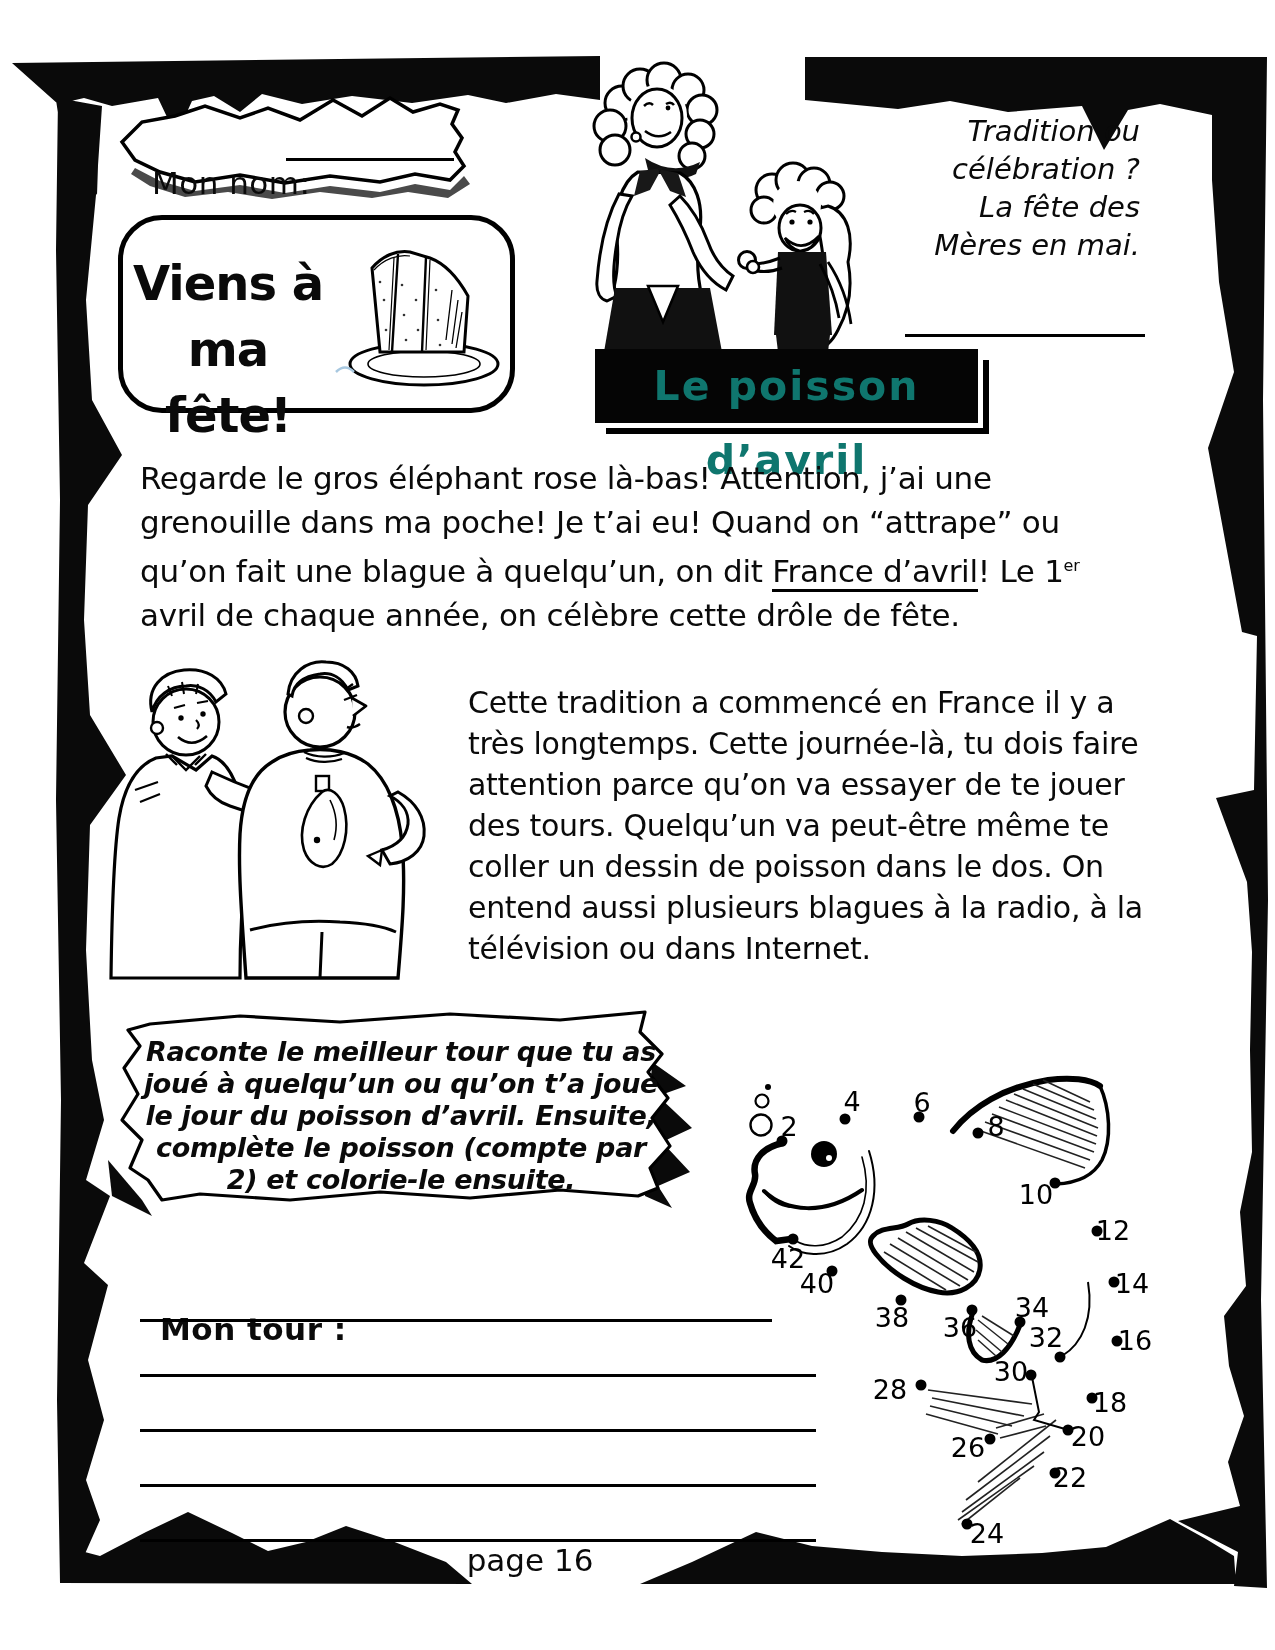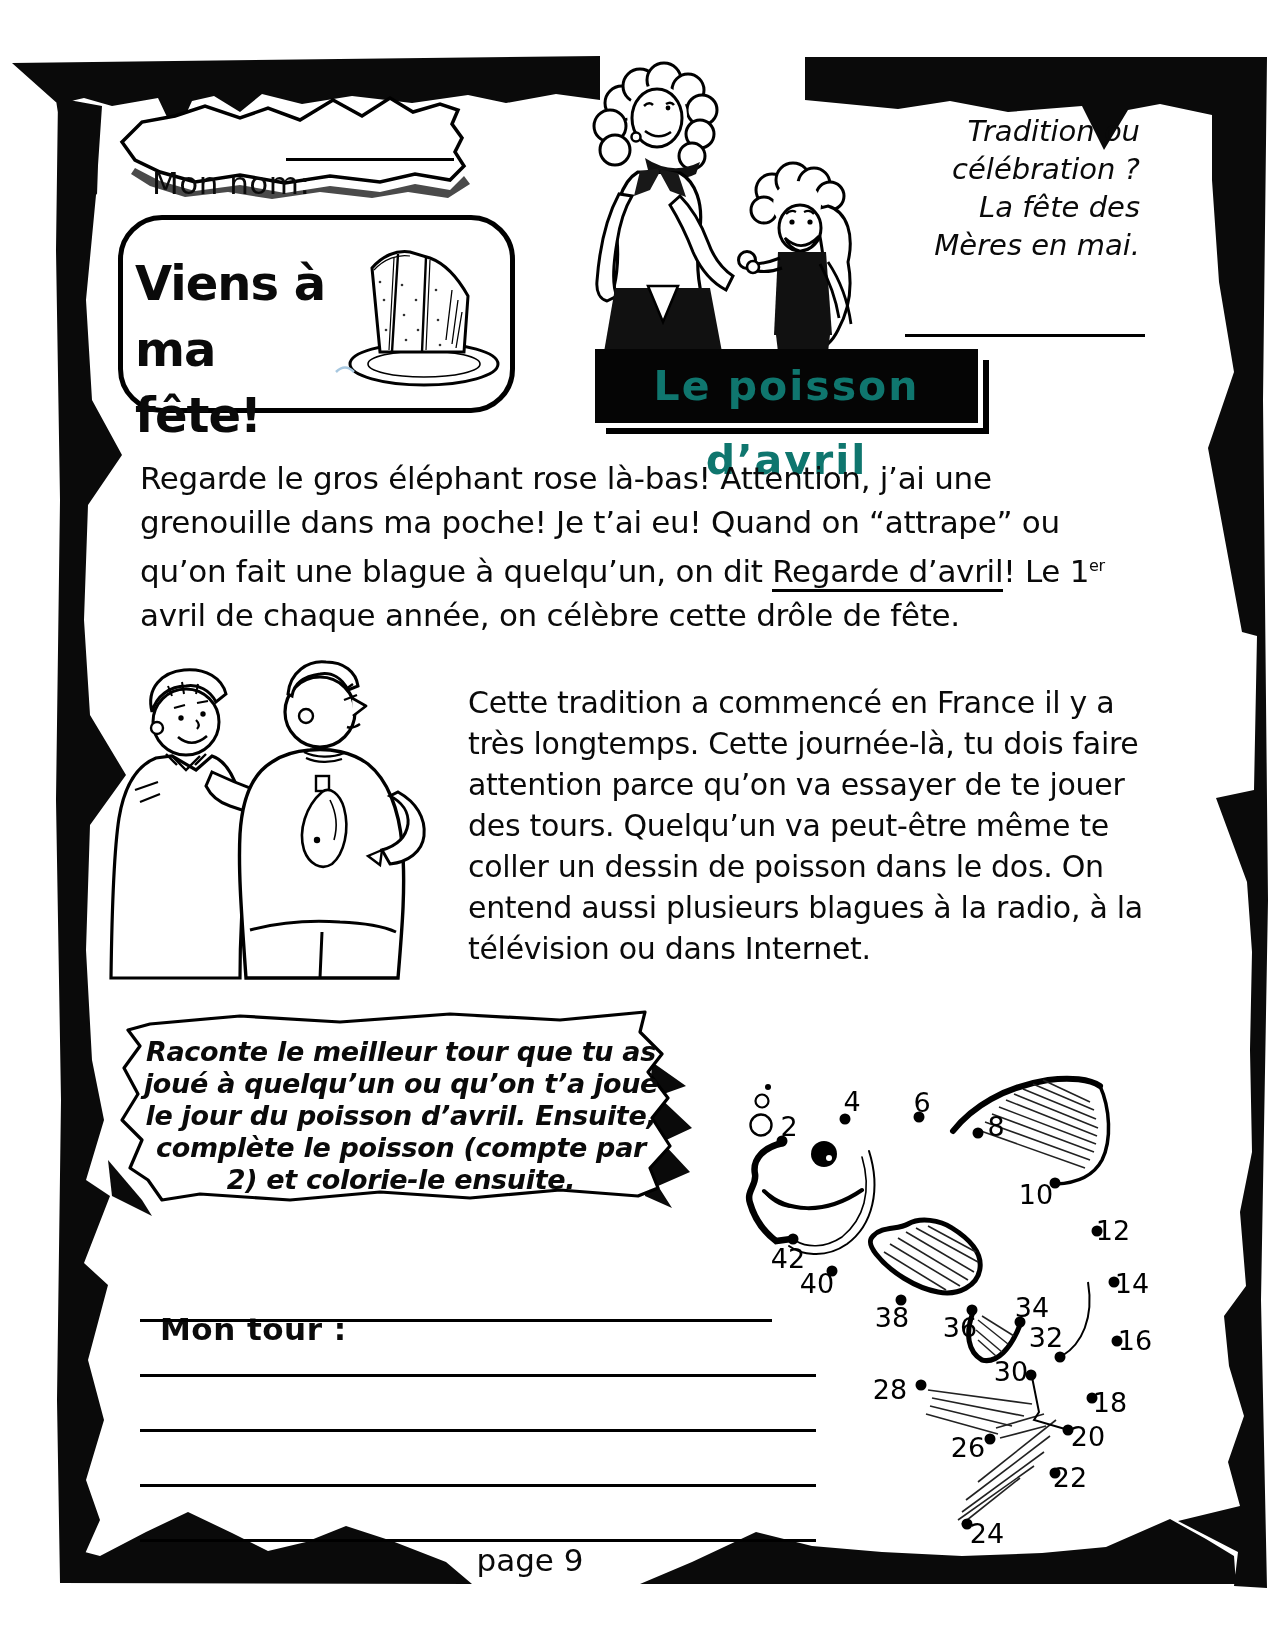--- a/index.html
+++ b/index.html
@@ -6,21 +6,21 @@
   html,body{margin:0;padding:0;background:#fff;}
   .page{position:relative;width:1275px;height:1650px;background:#fff;overflow:hidden;
         font-family:"DejaVu Sans","Liberation Sans",sans-serif;color:#0a0a0a;}
   .abs{position:absolute;}
   svg{display:block;}
   
   .name-label{left:152px;top:130px;font-size:31px;font-weight:normal;letter-spacing:0.5px;margin-top:35px;}
   .name-line{left:286px;top:158px;width:168px;border-bottom:3px solid #000;height:0;}
   
   .invite-box{left:118px;top:215px;width:387px;height:188px;border:5px solid #000;border-radius:44px;background:#fff;}
-  .invite-text{left:135px;top:250px;width:200px;text-align:left;font-size:48px;font-weight:bold;line-height:66px;letter-spacing:-1px;}
+  .invite-text{left:128px;top:250px;width:200px;text-align:center;font-size:48px;font-weight:bold;line-height:66px;letter-spacing:-1px;}
   
   .tradition{left:868px;top:112px;width:272px;text-align:right;font-style:italic;font-size:29px;line-height:38px;}
   .tradition-line{left:905px;top:334px;width:240px;border-bottom:3px solid #000;height:0;}
   
   .title-bar{left:595px;top:349px;width:383px;height:74px;background:#050505;
              box-shadow:5px 5px 0 #fff,11px 11px 0 #000;}
   .title-bar span{display:block;width:100%;text-align:center;line-height:74px;color:#0f766e;
              font-size:41px;font-weight:bold;letter-spacing:2px;}
   
   .para1{left:140px;top:456px;width:992px;font-size:31px;line-height:44px;letter-spacing:-0.3px;}
@@ -143,21 +143,21 @@
     <span>célébration ?</span><br>
     <span>La fête des</span><br>
     <span>Mères en mai.</span>
   </div>
   <div class="abs tradition-line"></div>
 
   <div class="abs title-bar">
     <span>Le poisson d’avril</span>
   </div>
 
-  <div class="abs para1"><span>Regarde le gros éléphant rose là-bas! Attention, j’ai une grenouille dans ma poche! Je t’ai eu! Quand on “attrape” ou qu’on fait une blague à quelqu’un, on dit </span><span class="ul">Regarde d’avril</span><span>! Le 1</span><sup>er</sup><span> avril de chaque année, on célèbre cette drôle de fête.</span></div>
+  <div class="abs para1"><span>Regarde le gros éléphant rose là-bas! Attention, j’ai une grenouille dans ma poche! Je t’ai eu! Quand on “attrape” ou qu’on fait une blague à quelqu’un, on dit </span><span class="ul">France d’avril</span><span>! Le 1</span><sup>er</sup><span> avril de chaque année, on célèbre cette drôle de fête.</span></div>
 
   <svg class="abs" width="345" height="330" viewBox="90 650 345 330" style="left:90px;top:650px;">
     <circle cx="186" cy="722" r="33" fill="#fff" stroke="#000" stroke-width="3"></circle>
     <path d="M 152,712 C 146,688 162,672 184,670 C 206,668 222,678 226,694 L 216,702 C 210,690 198,684 186,686 C 170,686 156,696 152,712 Z" fill="#fff" stroke="#000" stroke-width="3"></path>
     <path d="M 168,686 L 172,696 M 182,682 L 184,694 M 198,684 L 196,694" stroke="#000" stroke-width="2" fill="none"></path>
     <circle cx="157" cy="728" r="6" fill="#fff" stroke="#000" stroke-width="2.4"></circle>
     <circle cx="181" cy="718" r="2.7" fill="#000"></circle>
       <circle cx="203" cy="714" r="2.7" fill="#000"></circle>
     <path d="M 174,708 L 185,705 M 197,703 L 208,701 M 196,720 q 5,5 1,9" stroke="#000" stroke-width="2.2" fill="none"></path>
     <path d="M 178,737 Q 192,749 207,736" stroke="#000" stroke-width="2.6" fill="none"></path>
@@ -307,15 +307,15 @@
 
   <div class="abs montour-label">Mon tour :</div>
   <div class="abs montour-labelline"></div>
   <div class="abs writing-lines" id="writing-lines">
       <div class="wline"></div>
       <div class="wline"></div>
       <div class="wline"></div>
       <div class="wline"></div>
     </div>
 
-  <div class="abs page-num">page 9</div>
+  <div class="abs page-num">page 16</div>
 
 </div>
 
 </body></html>

